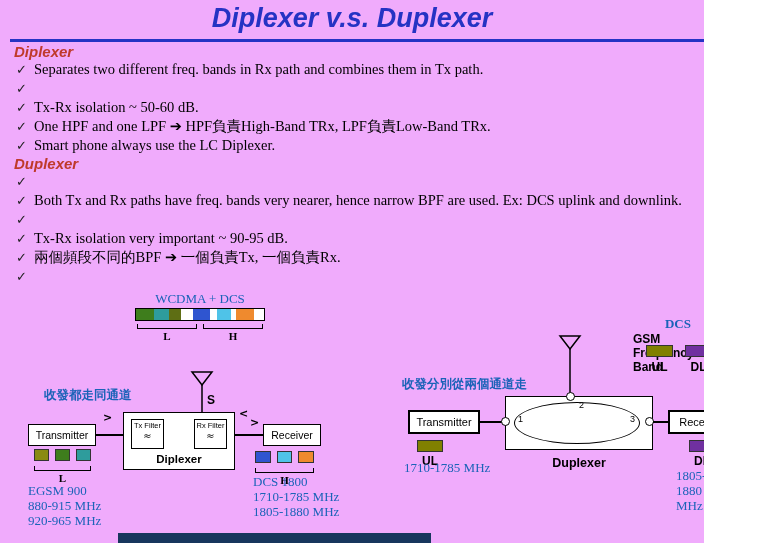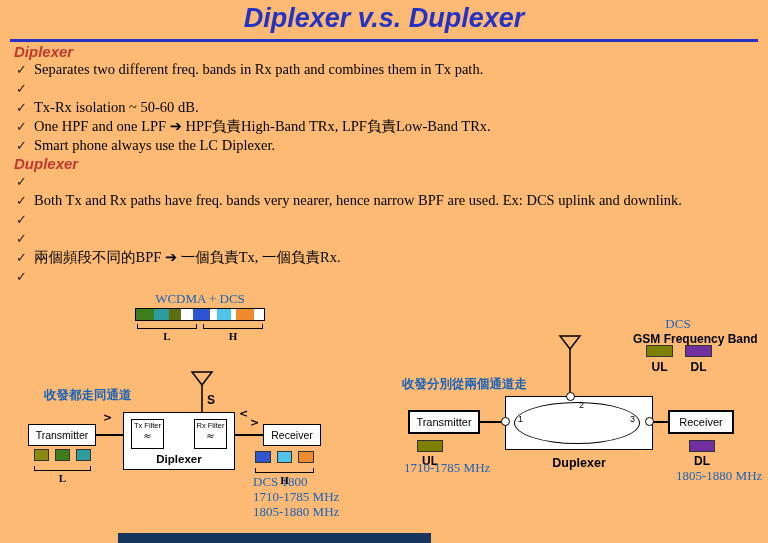--- a/index.html
+++ b/index.html
@@ -1,18 +1,18 @@
 <!DOCTYPE html>
 <html><head>
 <meta charset="utf-8">
 <style>
   * { margin:0; padding:0; box-sizing:border-box; }
   html,body { background:#ffffff; }
   .slide {
-    position:relative; width:768px; height:543px; background:#fdba74;
+    position:relative; width:704px; height:543px; background:#f0abfc;
     overflow:hidden; font-family:"Liberation Sans", sans-serif; color:#111;
   }
   .abs { position:absolute; }
 
   
   .title {
     position:absolute; top:3px; left:0; width:100%; text-align:center;
     font-size:27px; font-weight:bold; font-style:italic; color:#2533C4;
     font-family:"Liberation Sans", sans-serif;
   }
@@ -89,20 +89,21 @@
         </div>
       <div class="bullet">
           <span class="check">✓</span>
           <span>Both Tx and Rx paths have freq. bands very nearer, hence narrow BPF are used. Ex: DCS uplink and downlink.</span>
         </div>
       <div class="bullet">
           <span class="check">✓</span>
         </div>
       <div class="bullet">
           <span class="check">✓</span>
+          <span>Tx-Rx isolation very important ~ 90-95 dB.</span>
         </div>
       <div class="bullet">
           <span class="check">✓</span>
           <span>兩個頻段不同的BPF ➔ 一個負責Tx, 一個負責Rx.</span>
         </div>
       <div class="bullet">
           <span class="check">✓</span>
         </div>
     </div>
   </div>
@@ -154,35 +155,40 @@
   <div class="chevron" style="left:250px; top:416px;">&gt;</div>
   <div class="box" style="left:263px; top:424px; width:58px; height:22px;">Receiver</div>
 
   <div class="bar-group" style="left:34px; top:449px; gap:6px;">
     <div class="seg" style="width:15px; background:#8A8A12;"></div>
     <div class="seg" style="width:15px; background:#3E7D1C;"></div>
     <div class="seg" style="width:15px; background:#2E9C9C;"></div>
   </div>
   <div class="bracket" style="left:34px; top:466px; width:57px;"></div>
   <div class="bracket-label" style="left:34px; top:472px; width:57px;">L</div>
+  <div class="blue-serif" style="left:28px; top:483px;">
+    <div>EGSM 900</div>
+    <div>880-915 MHz</div>
+    <div>920-965 MHz</div>
+  </div>
 
   <div class="bar-group" style="left:255px; top:451px; gap:6px;">
     <div class="seg" style="width:16px; background:#2F55D0;"></div>
     <div class="seg" style="width:15px; background:#4FC3E8;"></div>
     <div class="seg" style="width:16px; background:#EF8A2E;"></div>
   </div>
   <div class="bracket" style="left:255px; top:468px; width:59px;"></div>
   <div class="bracket-label" style="left:255px; top:474px; width:59px;">H</div>
   <div class="blue-serif" style="left:253px; top:474px;">
     <div>DCS 1800</div>
     <div>1710-1785 MHz</div>
     <div>1805-1880 MHz</div>
   </div>
 
-  <div class="blue-serif" style="left:640px; top:316px; width:76px; text-align:center; font-weight:normal;">DCS</div>
+  <div class="blue-serif" style="left:640px; top:316px; width:76px; text-align:center; font-weight:bold;">DCS</div>
   <div class="small-bold" style="left:633px; top:332px;">GSM Frequency Band</div>
   <div class="abs" style="left:646px; top:345px; width:27px; height:12px; background:#808000; border:1px solid #333;"></div>
   <div class="abs" style="left:685px; top:345px; width:27px; height:12px; background:#7030A0; border:1px solid #333;"></div>
   <div class="small-bold" style="left:646px; top:360px; width:27px; text-align:center;">UL</div>
   <div class="small-bold" style="left:685px; top:360px; width:27px; text-align:center;">DL</div>
 
   <svg class="abs" style="left:556px; top:334px;" width="28" height="62" viewBox="0 0 28 62">
     <polygon points="4,2 24,2 14,15" fill="none" stroke="#000" stroke-width="1.5"></polygon>
     <line x1="14" y1="15" x2="14" y2="62" stroke="#000" stroke-width="1.5"></line>
   </svg>

